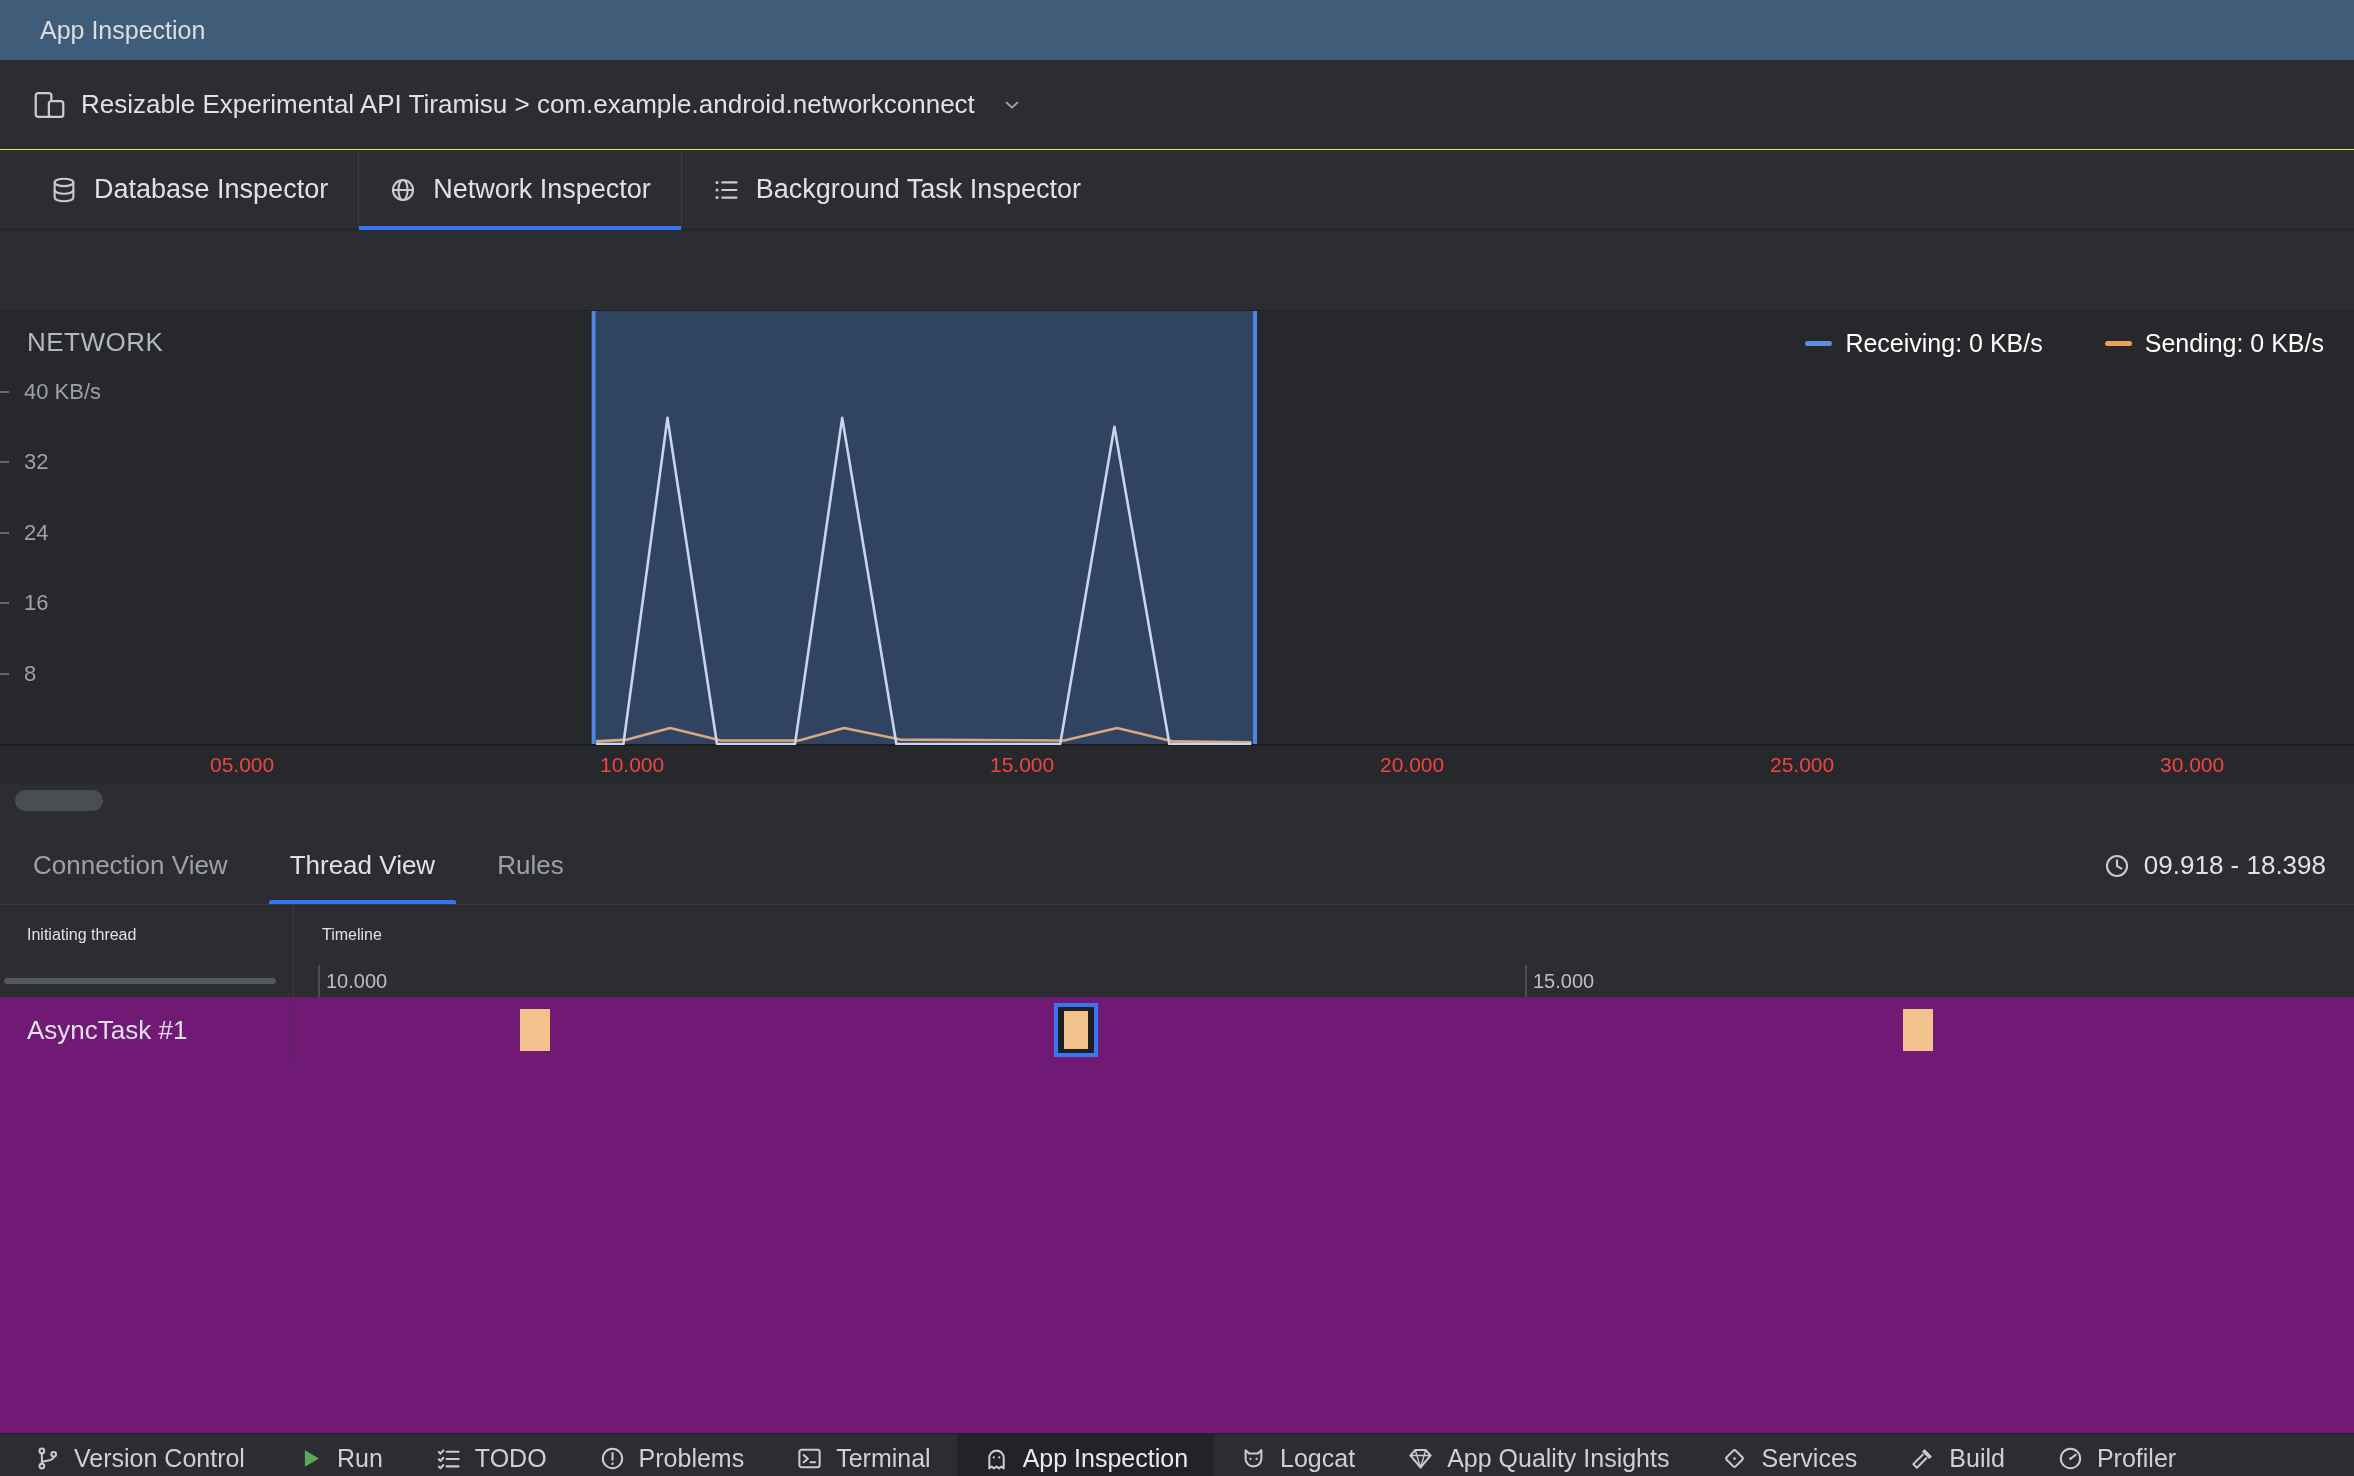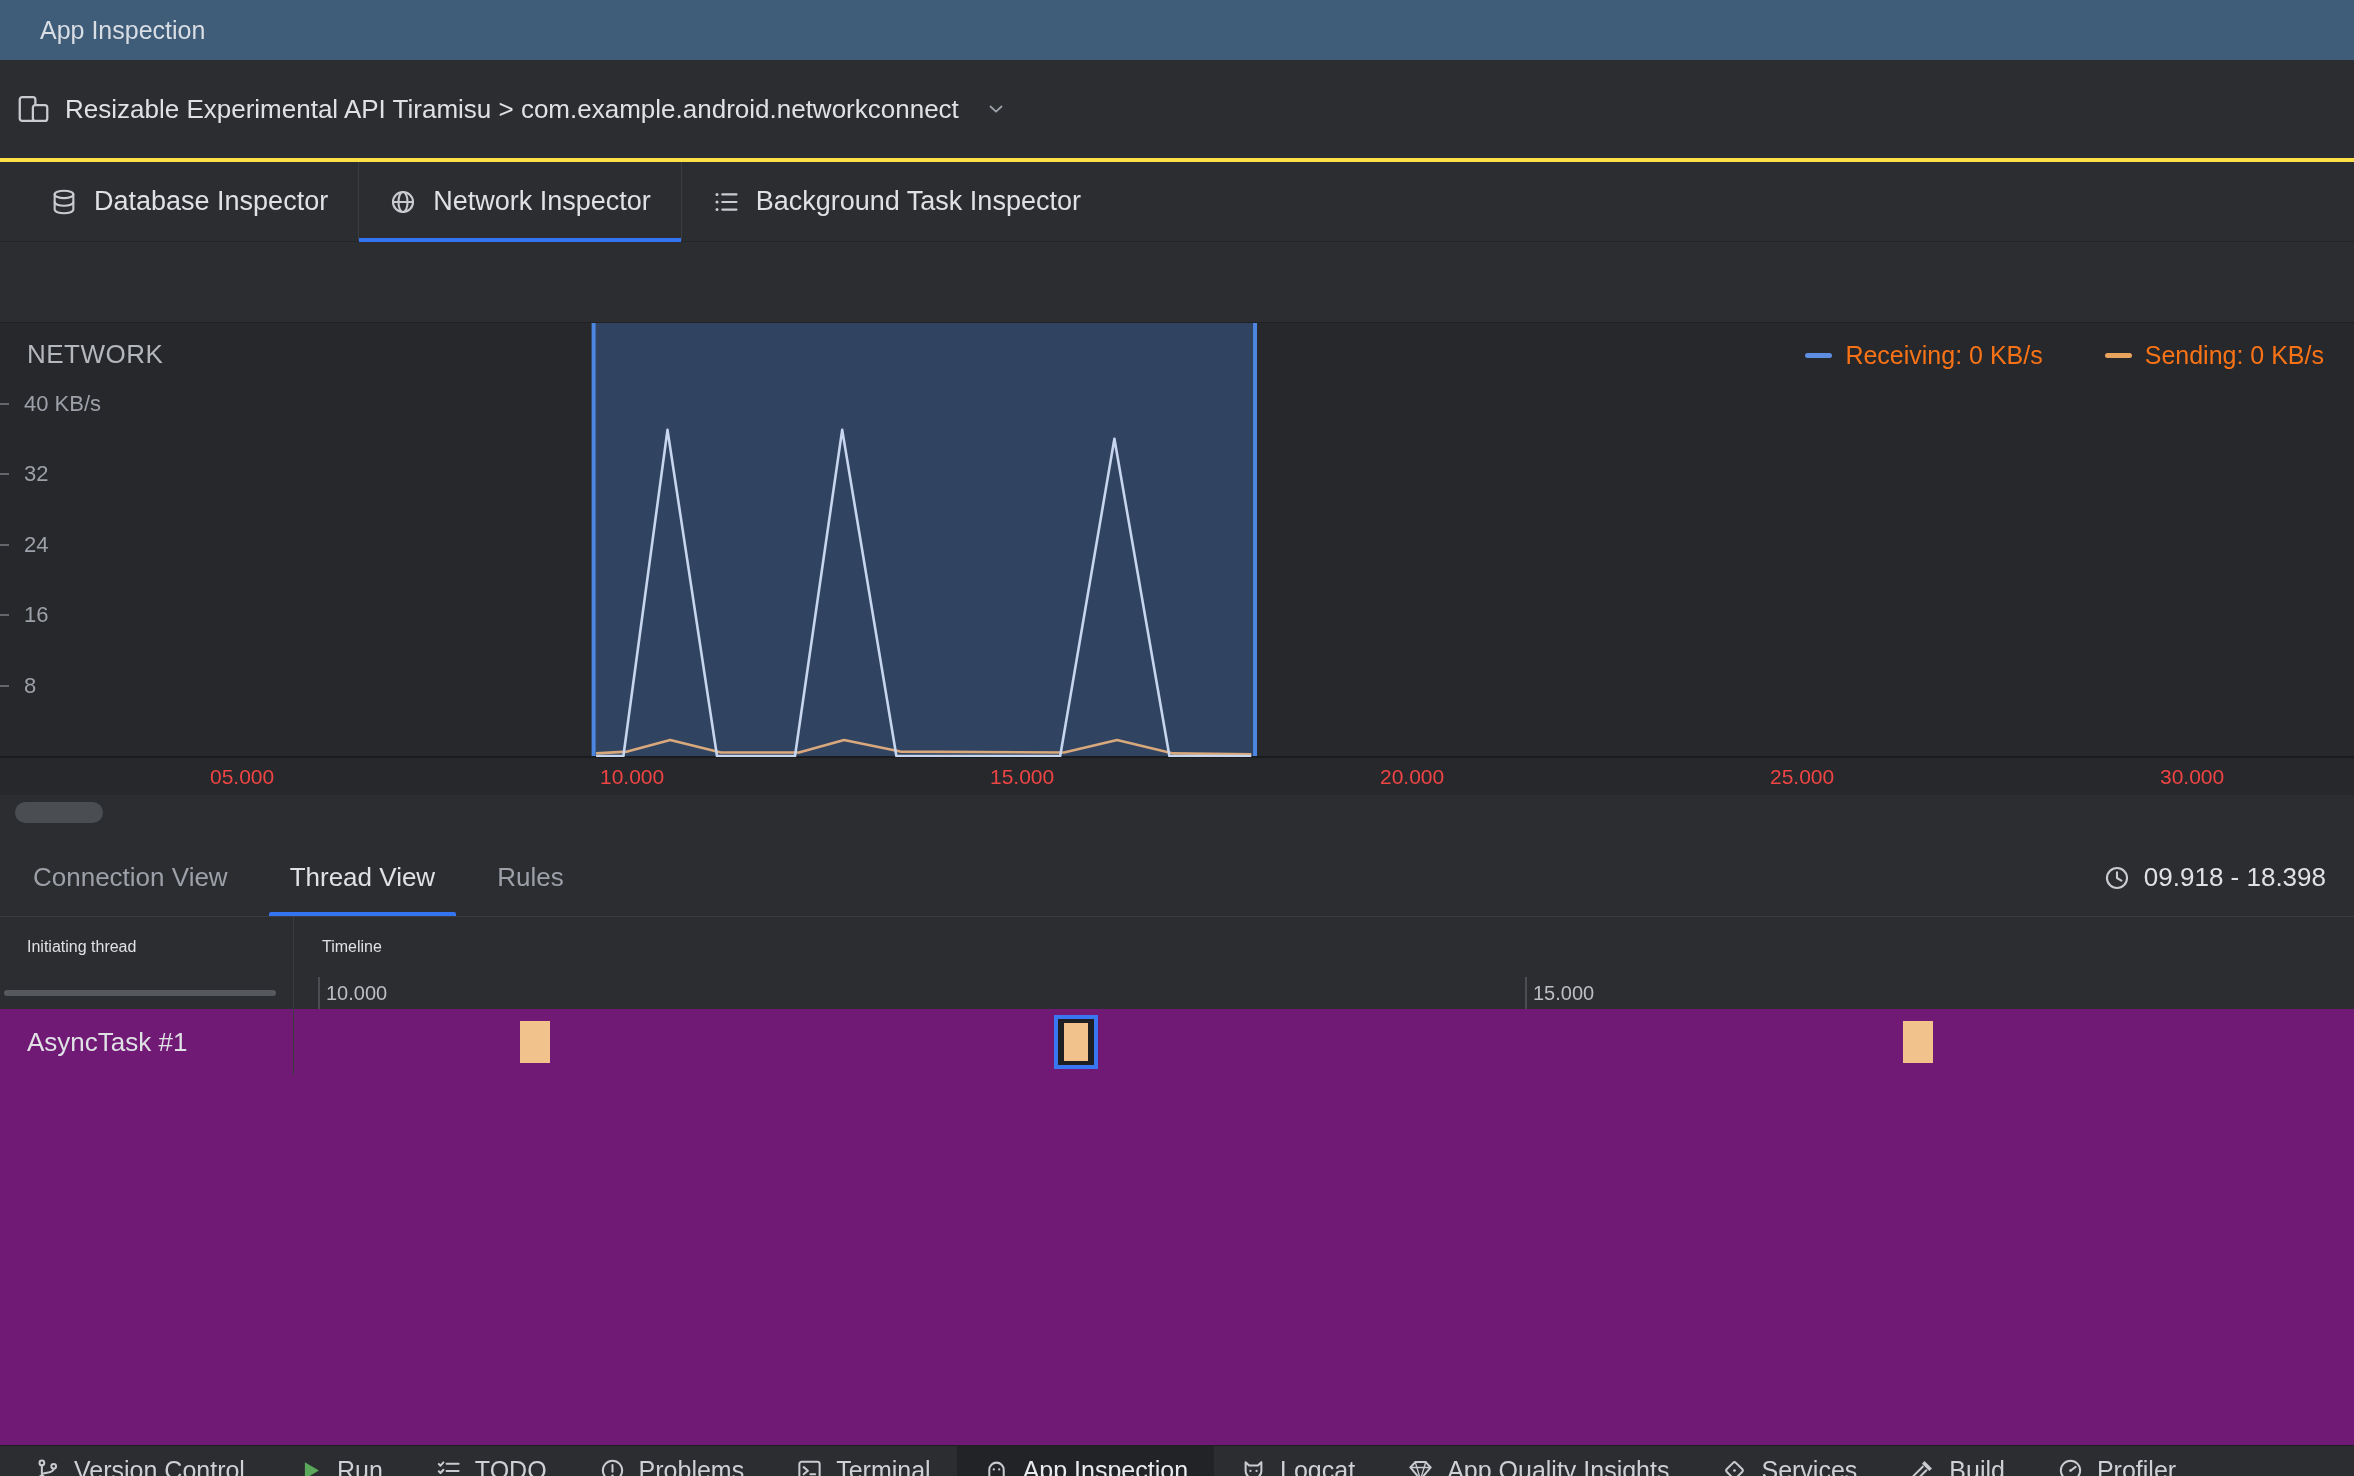--- a/index.html
+++ b/index.html
@@ -9,42 +9,42 @@
     font-family: "Liberation Sans", sans-serif;
     color: #DFE1E5;
   }
   .app { width: 2354px; height: 1476px; display: flex; flex-direction: column; }
 
   
   .titlebar { height: 60px; flex: none; background: #3F5C79; display: flex; align-items: center;
               padding-left: 40px; font-size: 25px; color: #D9DEE4; }
 
   
-  .devicebar { height: 102px; flex: none; display: flex; align-items: center; padding-left: 17px;
-               gap: 15px; border-bottom: 4px solid #fde047; font-size: 26px; color: #DFE1E5; }
+  .devicebar { height: 90px; flex: none; display: flex; align-items: center; padding-left: 33px;
+               gap: 15px; border-bottom: 1px solid #fde047; font-size: 26px; color: #DFE1E5; }
   .devicebar .chev { margin-left: 10px; color: #9DA0A8; }
 
   
   .tabsbar { height: 80px; flex: none; display: flex; align-items: stretch; padding-left: 20px;
              border-bottom: 1px solid #222326; }
   .tab { position: relative; display: flex; align-items: center; gap: 16px; padding: 0 30px;
          font-size: 27px; color: #DFE1E5; cursor: default; }
   .tab + .tab { border-left: 1px solid #3B3D42; }
   .tab.selected::after { content: ""; position: absolute; left: 0; right: 0; bottom: -1px;
                          height: 4px; background: #3574F0; }
 
   .toolbar-strip { height: 81px; flex: none; border-bottom: 1px solid #202124; }
 
   
   .chart-panel { position: relative; height: 516px; flex: none; background: #26282B; }
   #chart-svg { position: absolute; left: 0; top: 0; width: 2354px; height: 434px; display: block; }
   .chart-title { position: absolute; left: 27px; top: 16px; font-size: 26px; color: #B4B7BC;
                  letter-spacing: .5px; }
   .legend { position: absolute; top: 18px; right: 30px; display: flex; gap: 62px; }
-  .legend-item { display: flex; align-items: center; gap: 13px; font-size: 25px; color: #f97316; }
+  .legend-item { display: flex; align-items: center; gap: 13px; font-size: 25px; color: #ffffff; }
   .legend-dash { width: 27px; height: 5px; border-radius: 2.5px; }
   #y-ticks { position: absolute; inset: 0; pointer-events: none; }
   .ytick-dash { position: absolute; left: 0; width: 9px; height: 2px; background: #63666B; }
   .ytick-label { position: absolute; left: 24px; font-size: 22px; color: #9DA0A8; }
   .x-ticks { position: absolute; left: 0; top: 434px; width: 100%; height: 38px;
              border-top: 1px solid #1B1C1E; }
   .xtick-label { position: absolute; top: 7px; font-size: 21px; color: #ef4444; }
   .chart-bottom { position: absolute; left: 0; bottom: 0; width: 100%; height: 44px; background: #2B2D30; }
   .hscroll-pill { position: absolute; left: 15px; top: 7px; width: 88px; height: 21px;
                   border-radius: 11px; background: #4A4D52; }

